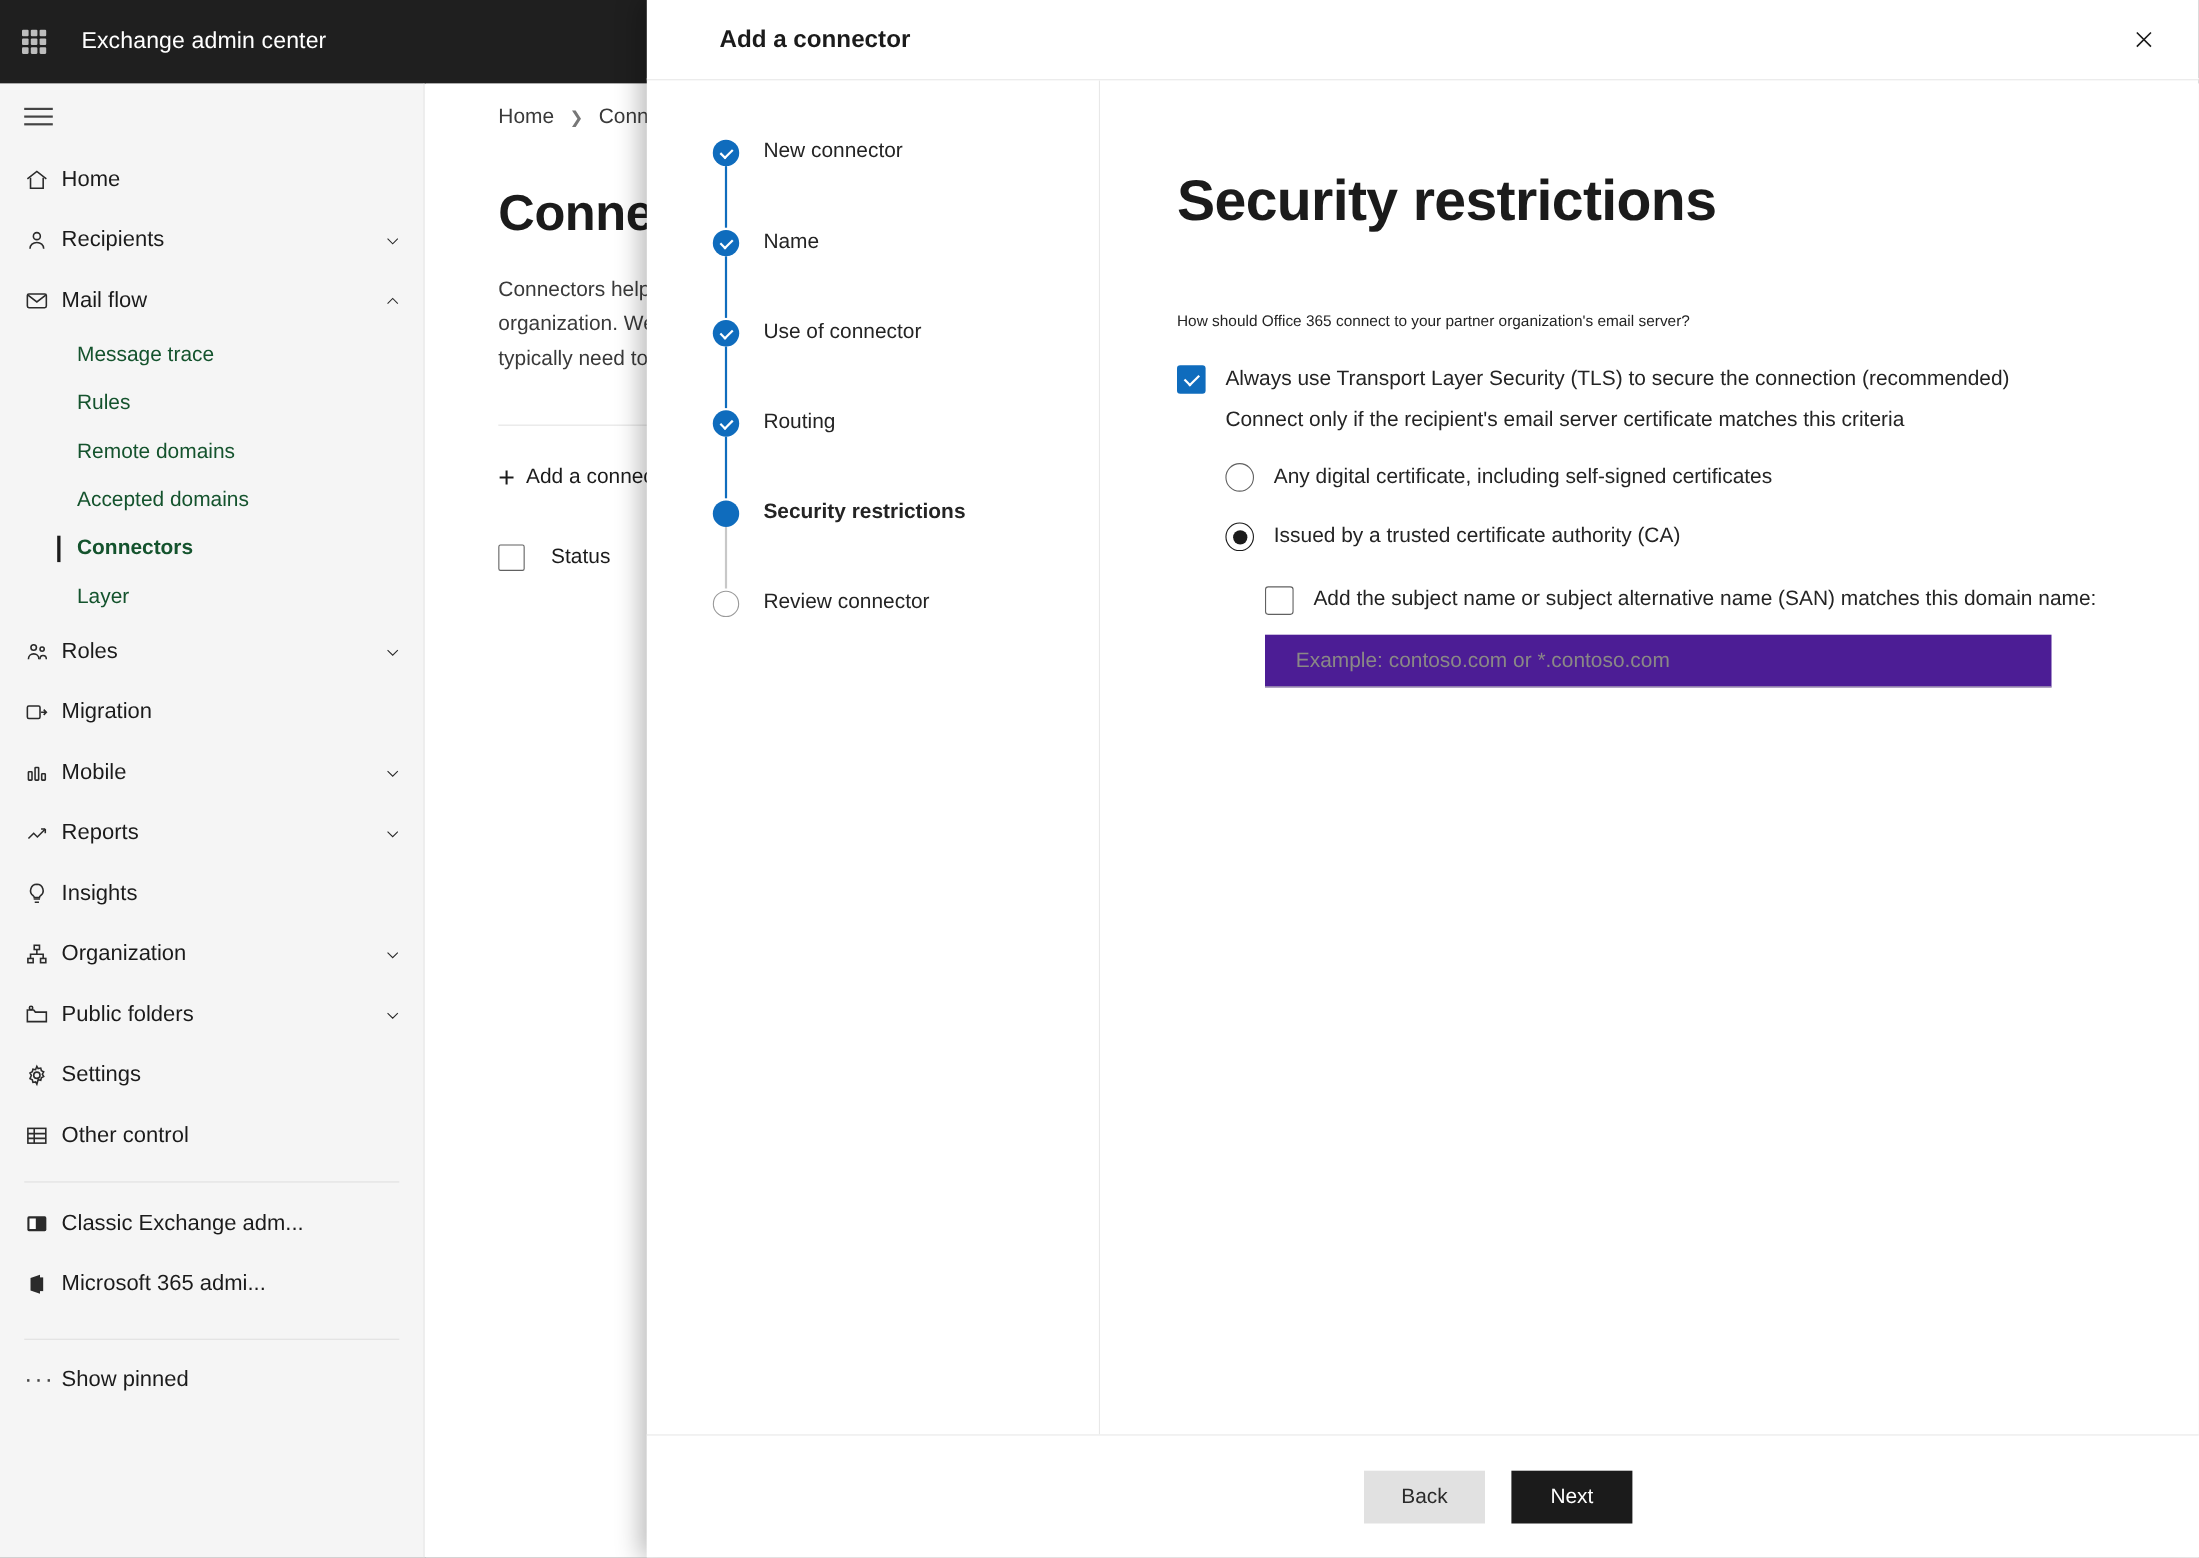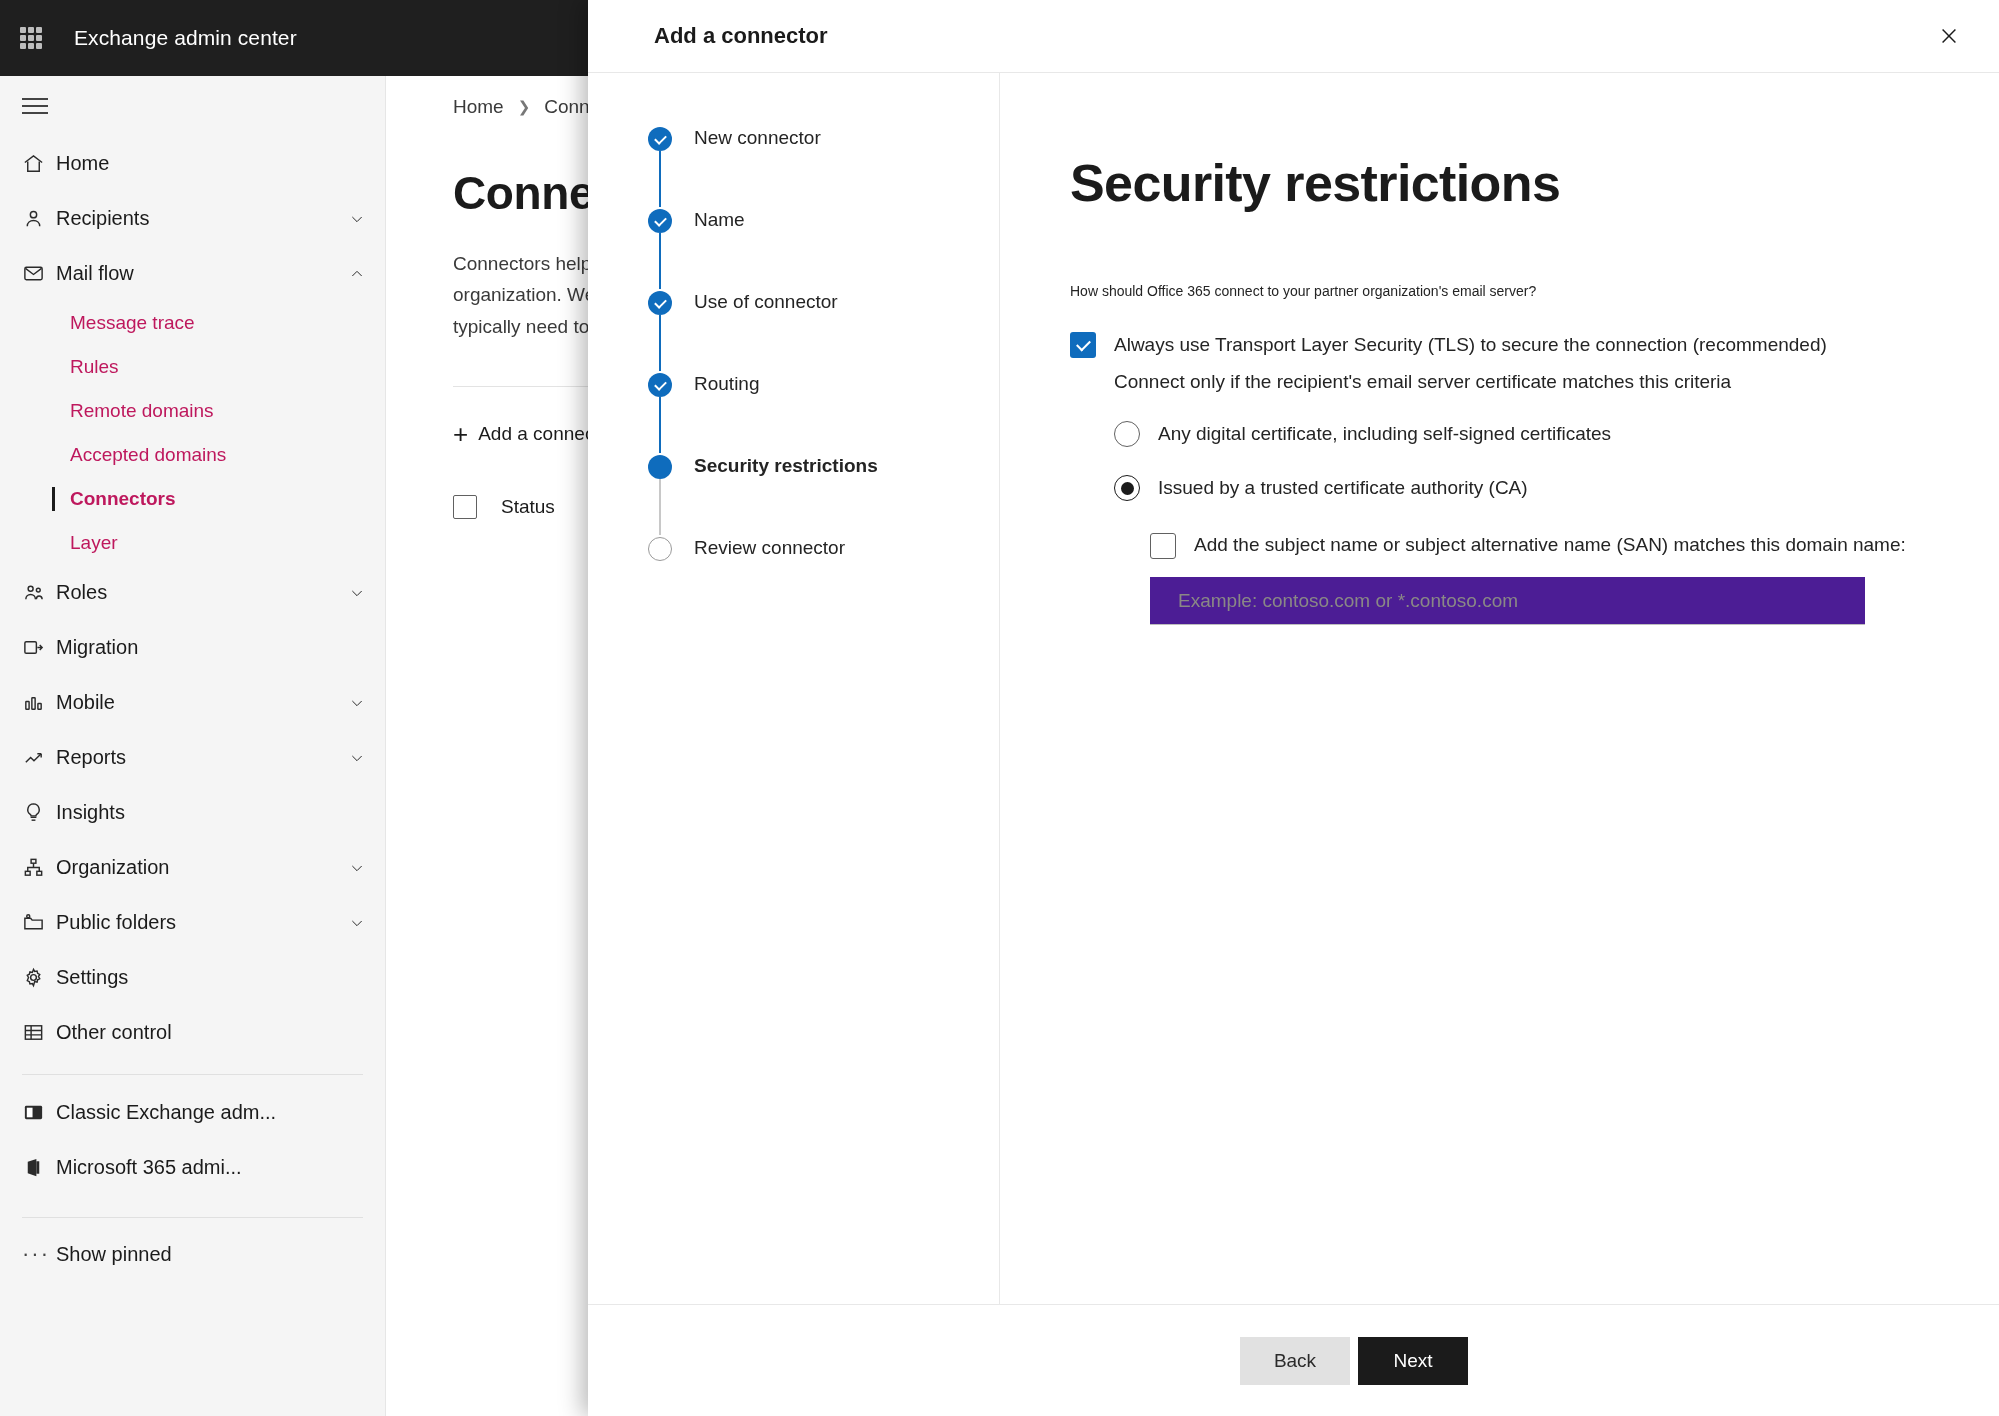--- a/index.html
+++ b/index.html
@@ -89,21 +89,21 @@
   .nav-item .lbl { flex: 1; }
   .nav-item .chev {
     width: 20px; color: #3b3b3b; font-size: 13px;
     display: flex; align-items: center; justify-content: center;
   }
   .nav-sub {
     display: flex; align-items: center;
     height: 44px;
     padding-left: 70px;
     font-size: 19px;
-    color: #be185d;
+    color: #14532d;
     cursor: pointer;
     position: relative;
   }
   .nav-sub.selected { font-weight: 600; }
   .nav-sub.selected::before {
     content: "";
     position: absolute;
     left: 52px; top: 10px;
     width: 3px; height: 24px;
     background: #1b1b1b;
@@ -379,21 +379,21 @@
   }
   .san-input::placeholder { color: #8a8886; }
 
   
   .panel-footer {
     height: 112px;
     border-top: 1px solid #e8e8e8;
     display: flex;
     align-items: center;
     padding-left: 652px;
-    gap: 8px;
+    gap: 24px;
     background: #fff;
   }
   .btn {
     height: 48px;
     min-width: 110px;
     font-size: 19px;
     border: none;
     cursor: pointer;
     font-family: "Liberation Sans", sans-serif;
     padding: 0 22px;

